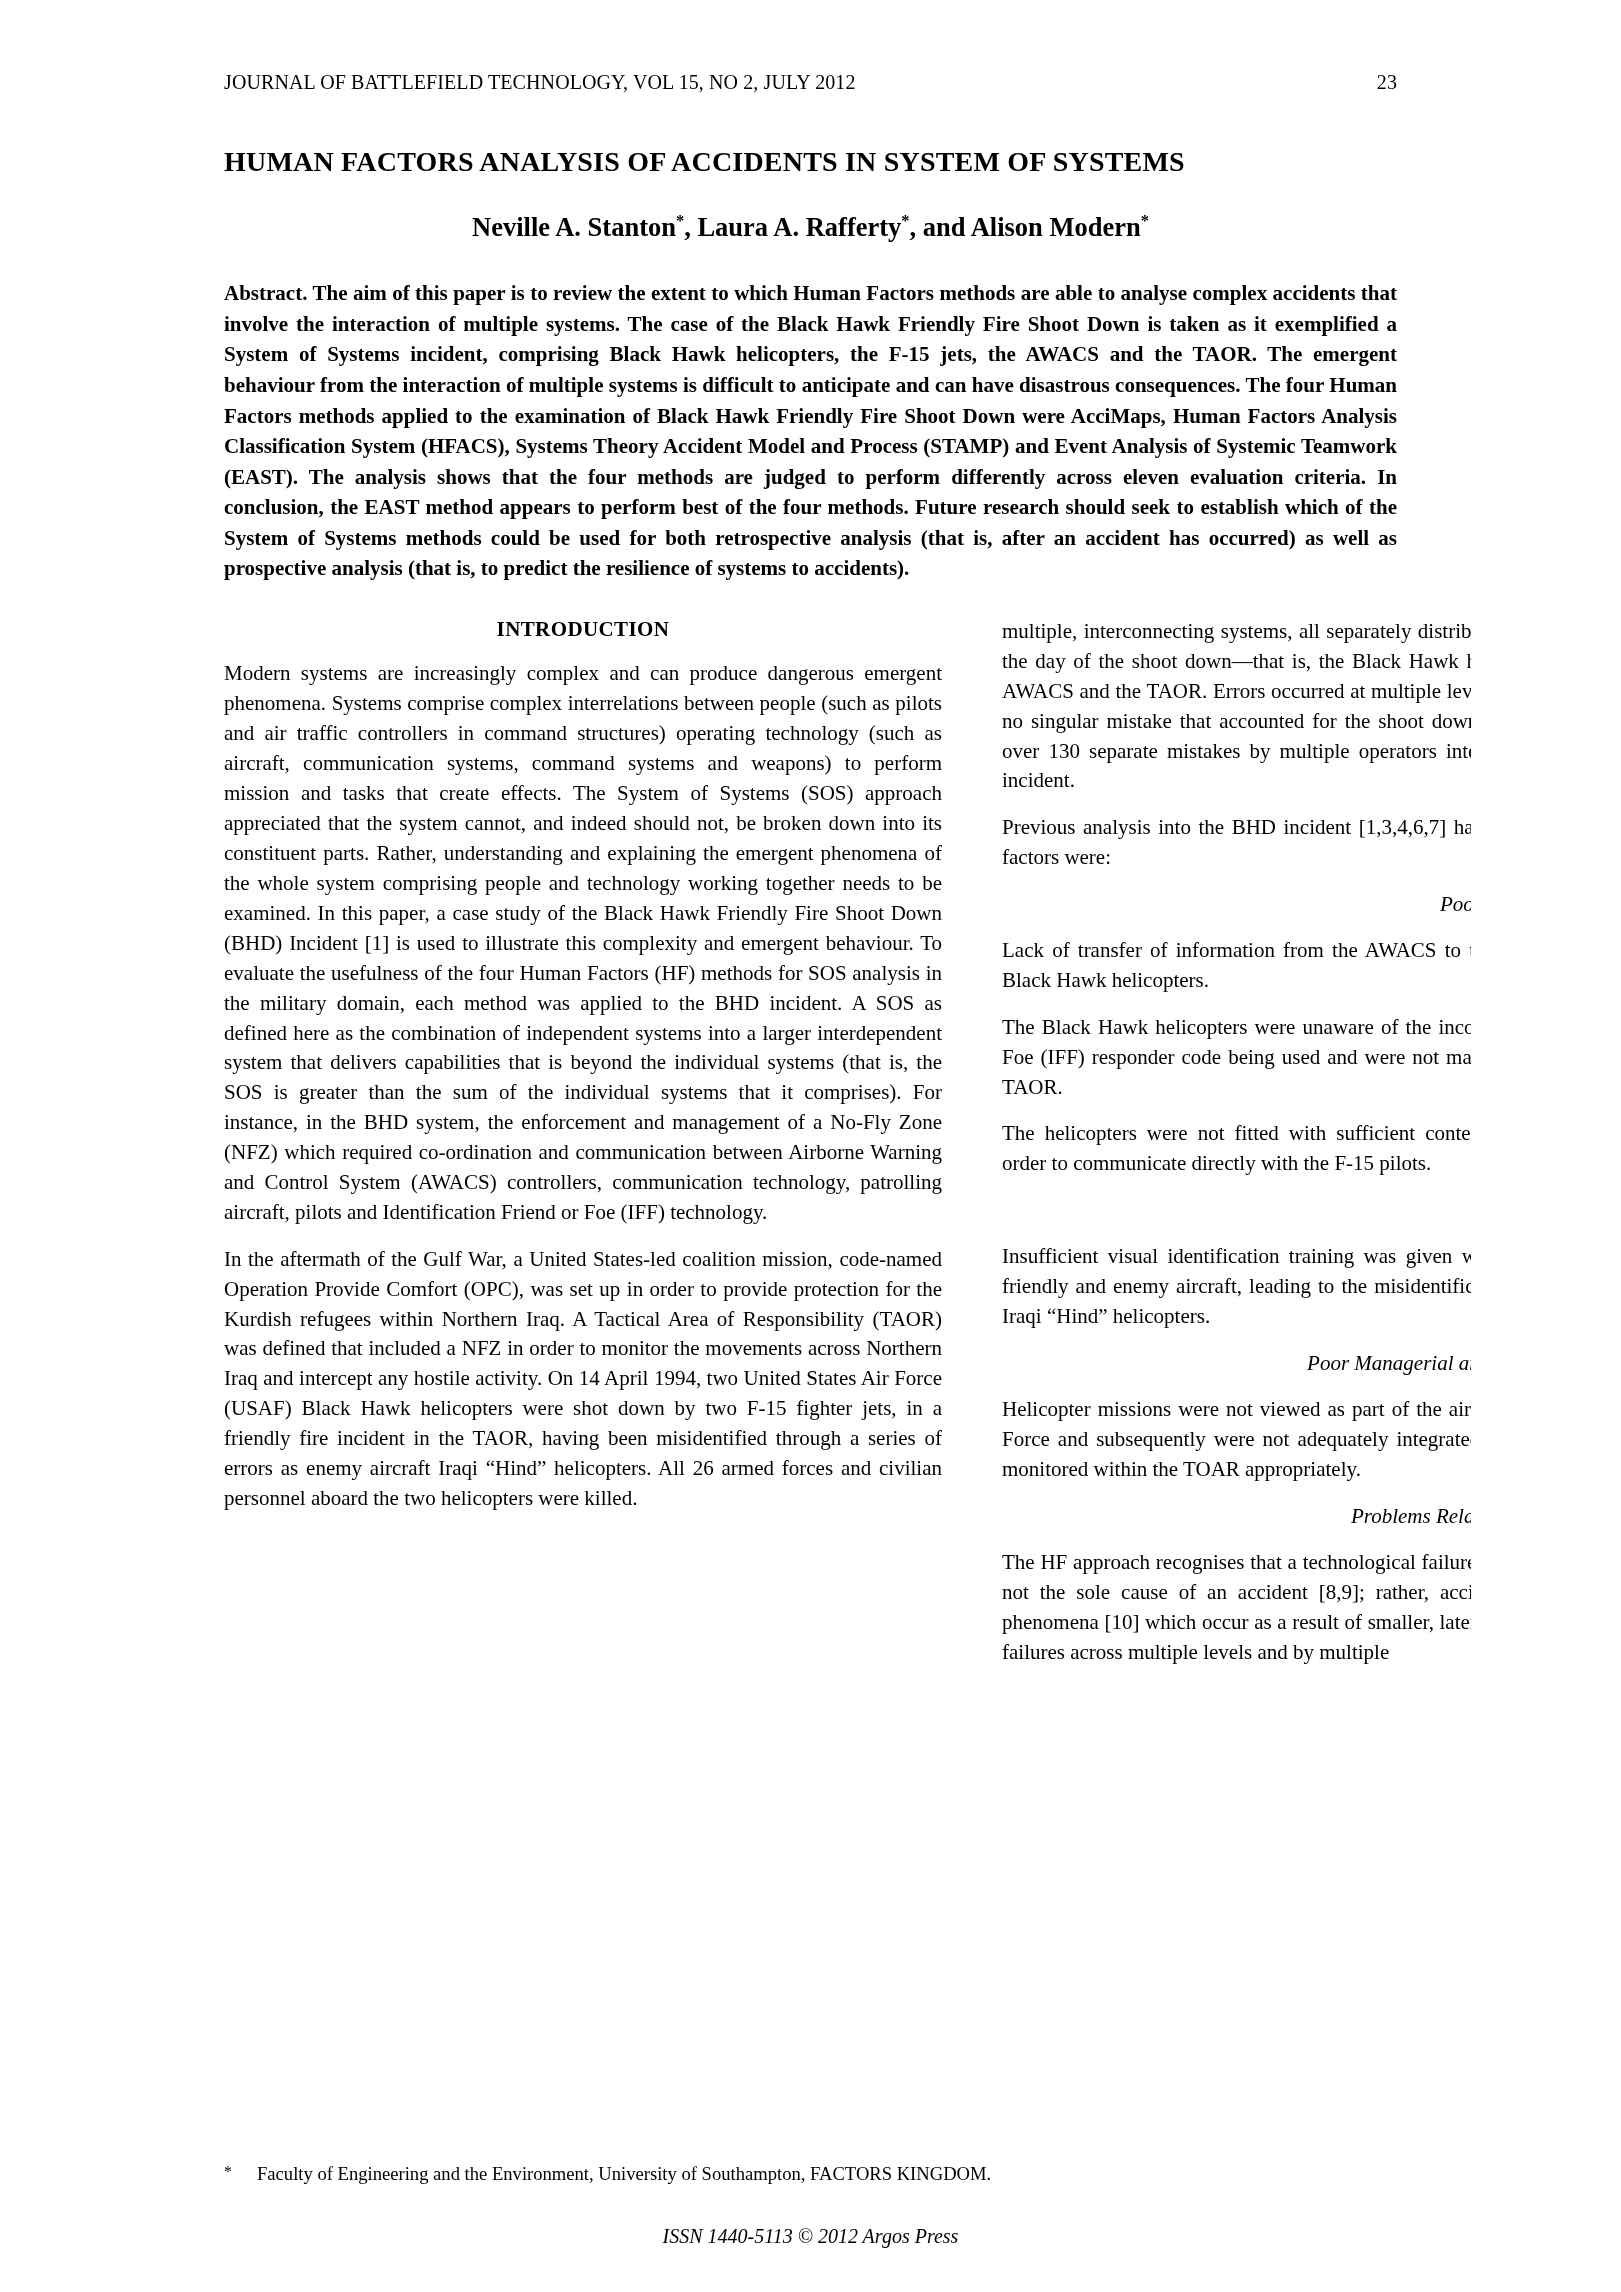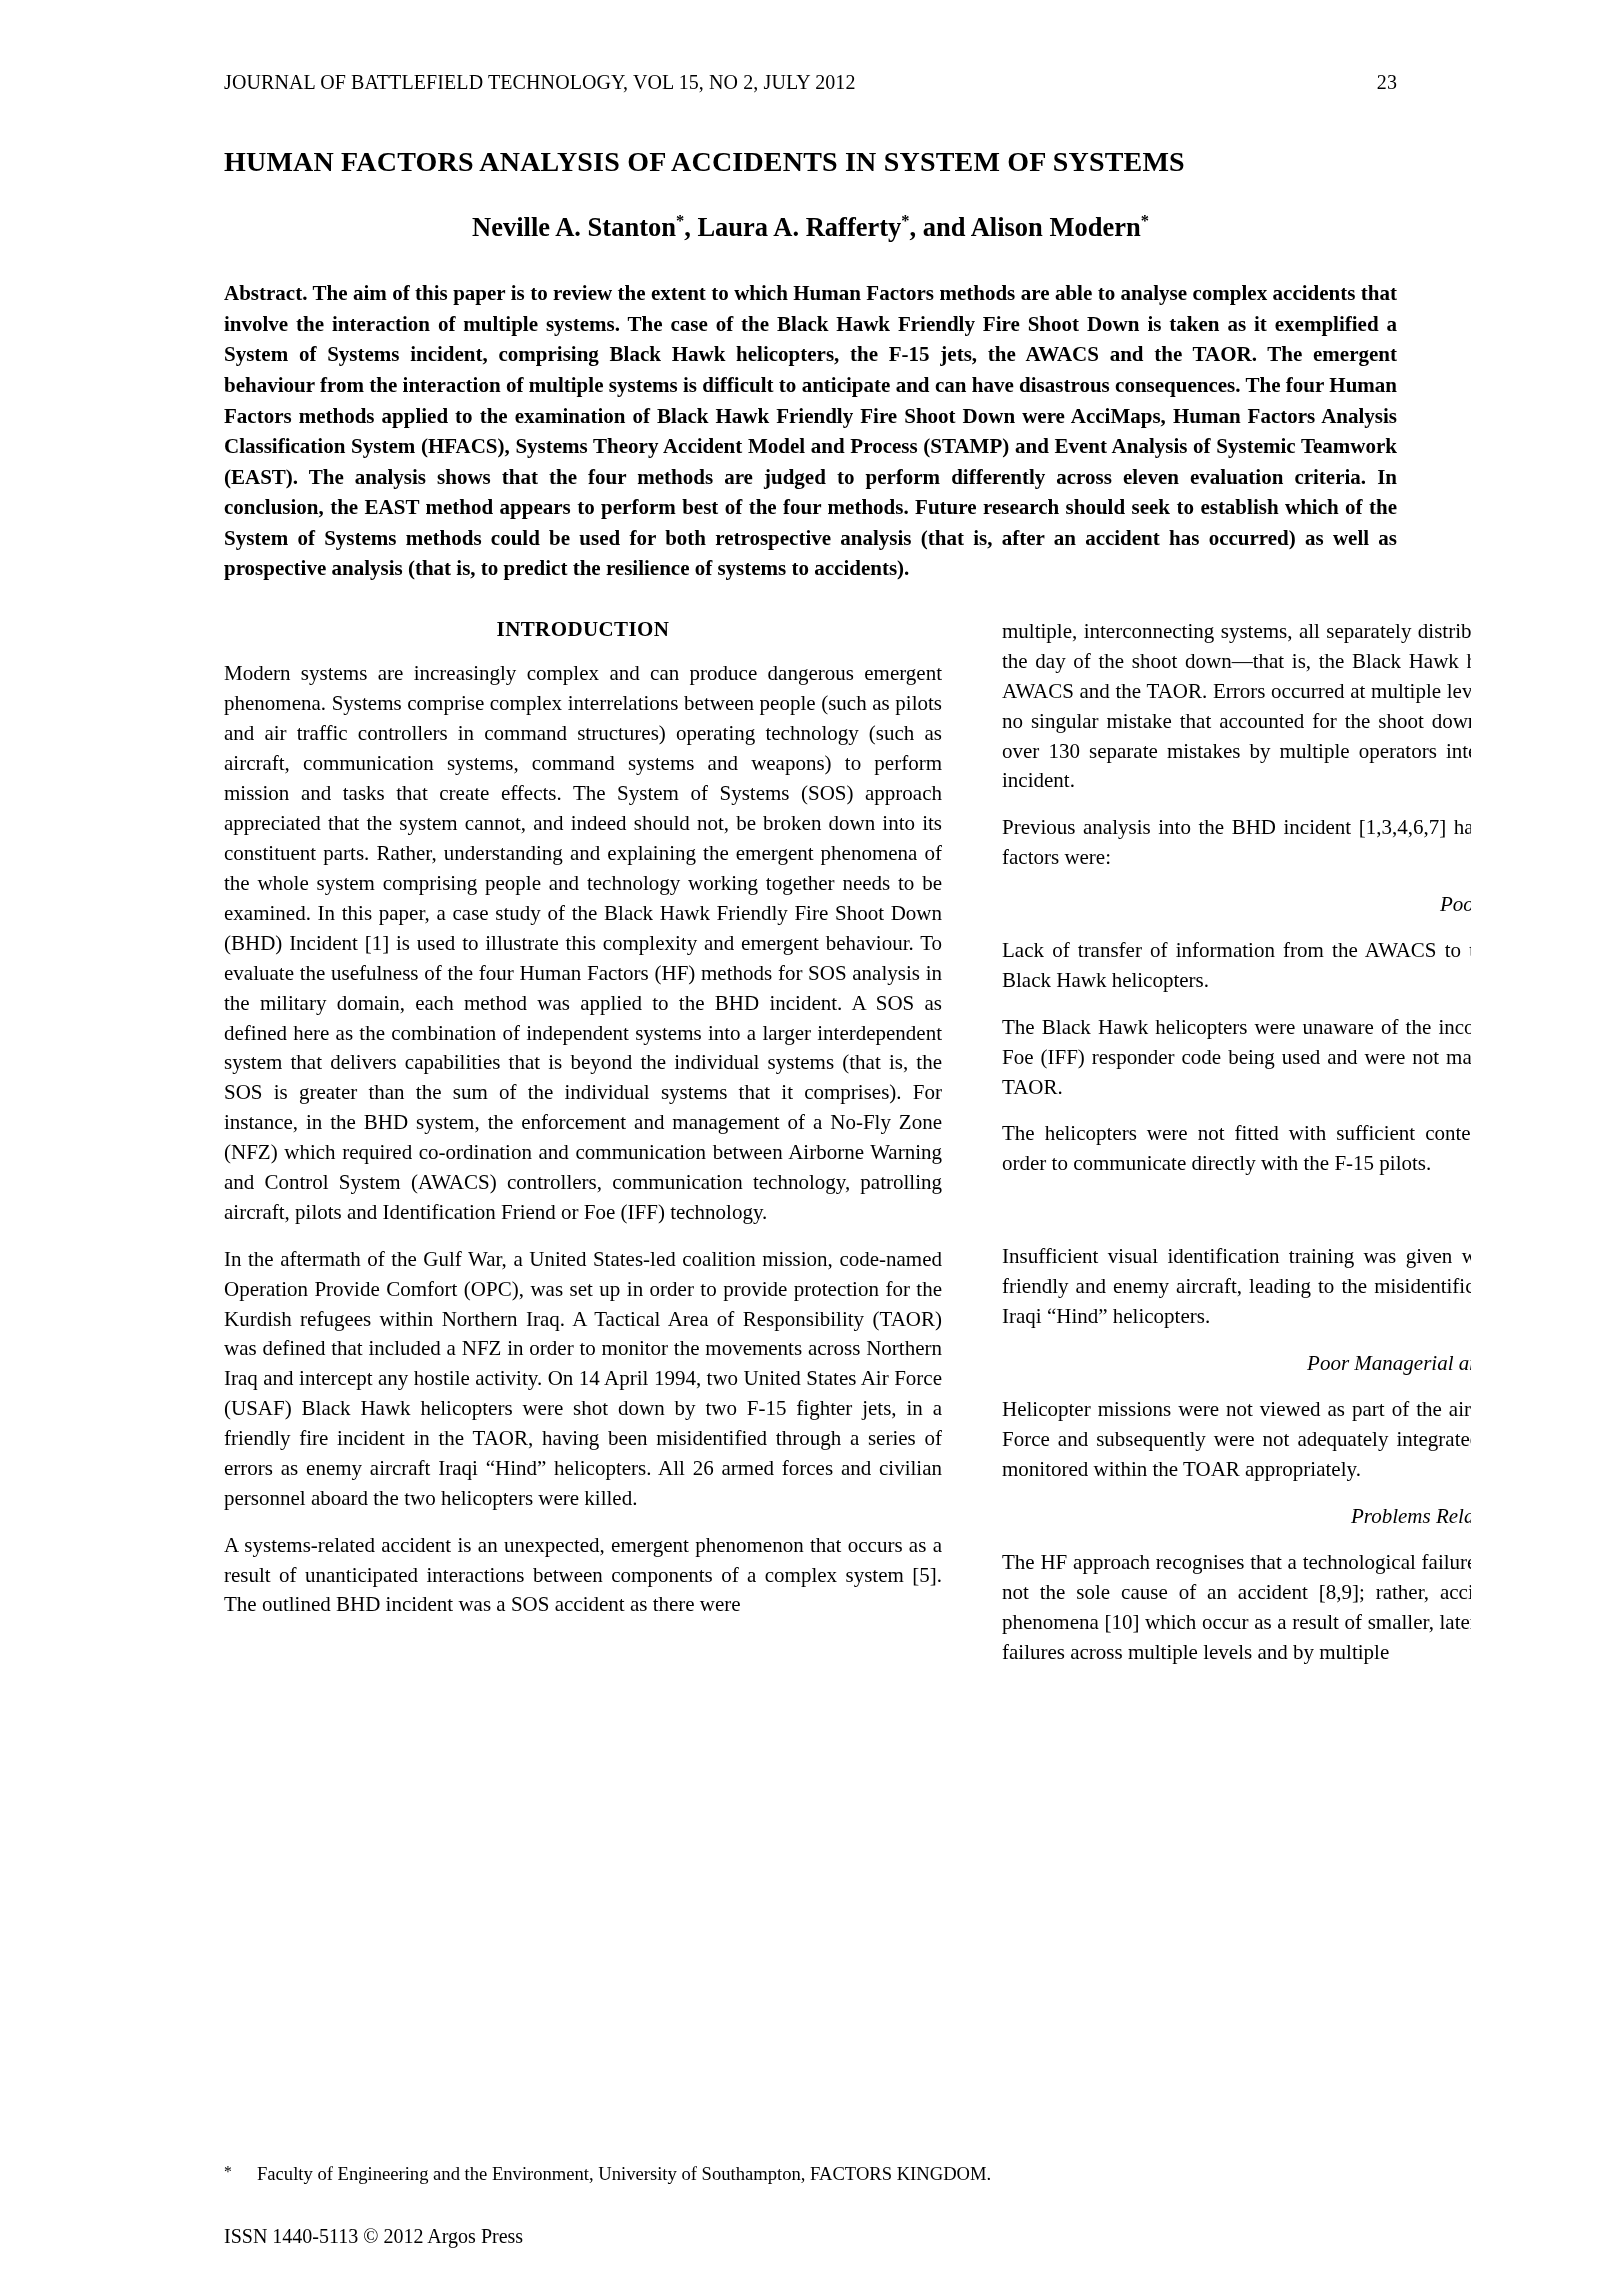--- a/index.html
+++ b/index.html
@@ -115,24 +115,25 @@
   .footnote .fn-mark {
     width: 33px;
     flex: 0 0 33px;
     font-size: 15.7px;
     vertical-align: super;
   }
   .footnote .fn-text {
     flex: 1 1 auto;
   }
   .colophon {
-    text-align: left;
+    text-align: center;
     font-size: 20px;
     margin-top: 39px;
     padding-bottom: 45px;
+    font-style: italic;
   }
 </style>
 </head>
 <body>
 
 <div class="page">
 
   <div class="running-head">
     <span>JOURNAL OF BATTLEFIELD TECHNOLOGY, VOL 15, NO 2, JULY 2012</span>
     <span class="page-number">23</span>
@@ -145,21 +146,20 @@
   </div>
 
   <div class="abstract">Abstract. The aim of this paper is to review the extent to which Human Factors methods are able to analyse complex accidents that involve the interaction of multiple systems.  The case of the Black Hawk Friendly Fire Shoot Down is taken as it exemplified a System of Systems incident, comprising Black Hawk helicopters, the F-15 jets, the AWACS and the TAOR.  The emergent behaviour from the interaction of multiple systems is difficult to anticipate and can have disastrous consequences.  The four Human Factors methods applied to the examination of Black Hawk Friendly Fire Shoot Down were AcciMaps, Human Factors Analysis Classification System (HFACS), Systems Theory Accident Model and Process (STAMP) and Event Analysis of Systemic Teamwork (EAST).  The analysis shows that the four methods are judged to perform differently across eleven evaluation criteria.  In conclusion, the EAST method appears to perform best of the four methods.  Future research should seek to establish which of the System of Systems methods could be used for both retrospective analysis (that is, after an accident has occurred) as well as prospective analysis (that is, to predict the resilience of systems to accidents).</div>
 
   <div class="body-columns">
 
     <div class="col">
       <div class="section-heading">INTRODUCTION</div>
       <p class="para">Modern systems are increasingly complex and can produce dangerous emergent phenomena.  Systems comprise complex interrelations between people (such as pilots and air traffic controllers in command structures) operating technology (such as aircraft, communication systems, command systems and weapons) to perform mission and tasks that create effects.  The System of Systems (SOS) approach appreciated that the system cannot, and indeed should not, be broken down into its constituent parts.  Rather, understanding and explaining the emergent phenomena of the whole system comprising people and technology working together needs to be examined.  In this paper, a case study of the Black Hawk Friendly Fire Shoot Down (BHD) Incident [1] is used to illustrate this complexity and emergent behaviour.  To evaluate the usefulness of the four Human Factors (HF) methods for SOS analysis in the military domain, each method was applied to the BHD incident.  A SOS as defined here as the combination of independent systems into a larger interdependent system that delivers capabilities that is beyond the individual systems (that is, the SOS is greater than the sum of the individual systems that it comprises). For instance, in the BHD system, the enforcement and management of a No-Fly Zone (NFZ) which required co-ordination and communication between Airborne Warning and Control System (AWACS) controllers, communication technology, patrolling aircraft, pilots and Identification Friend or Foe (IFF) technology.</p>
       <p class="para">In the aftermath of the Gulf War, a United States-led coalition mission, code-named Operation Provide Comfort (OPC), was set up in order to provide protection for the Kurdish refugees within Northern Iraq.  A Tactical Area of Responsibility (TAOR) was defined that included a NFZ in order to monitor the movements across Northern Iraq and intercept any hostile activity.  On 14 April 1994, two United States Air Force (USAF) Black Hawk helicopters were shot down by two F-15 fighter jets, in a friendly fire incident in the TAOR, having been misidentified through a series of errors as enemy aircraft Iraqi “Hind” helicopters.  All 26 armed forces and civilian personnel aboard the two helicopters were killed.</p>
-      <p class="para">A systems-related accident is an unexpected, emergent phenomenon that occurs as a result of unanticipated interactions between components of a complex system [5].  The outlined BHD incident was a SOS accident as there were</p>
     </div>
 
     <div class="col">
       <p class="para">multiple, interconnecting systems, all separately distributed but working together on the day of the shoot down—that is, the Black Hawk helicopters, the F-15 jets, the AWACS and the TAOR.  Errors occurred at multiple levels of a system and there was no singular mistake that accounted for the shoot down.  According to Leveson [6], over 130 separate mistakes by multiple operators interlinked to lead to the BHD incident.</p>
       <p class="para">Previous analysis into the BHD incident [1,3,4,6,7] have found that the key causal factors were:</p>
       <p class="subhead">Poor Intra-SOS Communications</p>
       <p class="para">Lack of transfer of information from the AWACS to the F-15 pilots regarding the Black Hawk helicopters.</p>
       <p class="para">The Black Hawk helicopters were unaware of the incorrect Identification Friend or Foe (IFF) responder code being used and were not made aware whilst flying in the TAOR.</p>
       <p class="para">The helicopters were not fitted with sufficient contemporary radio equipment in order to communicate directly with the F-15 pilots.</p>
       <p class="subhead">Poor Emergent Behaviour</p>

